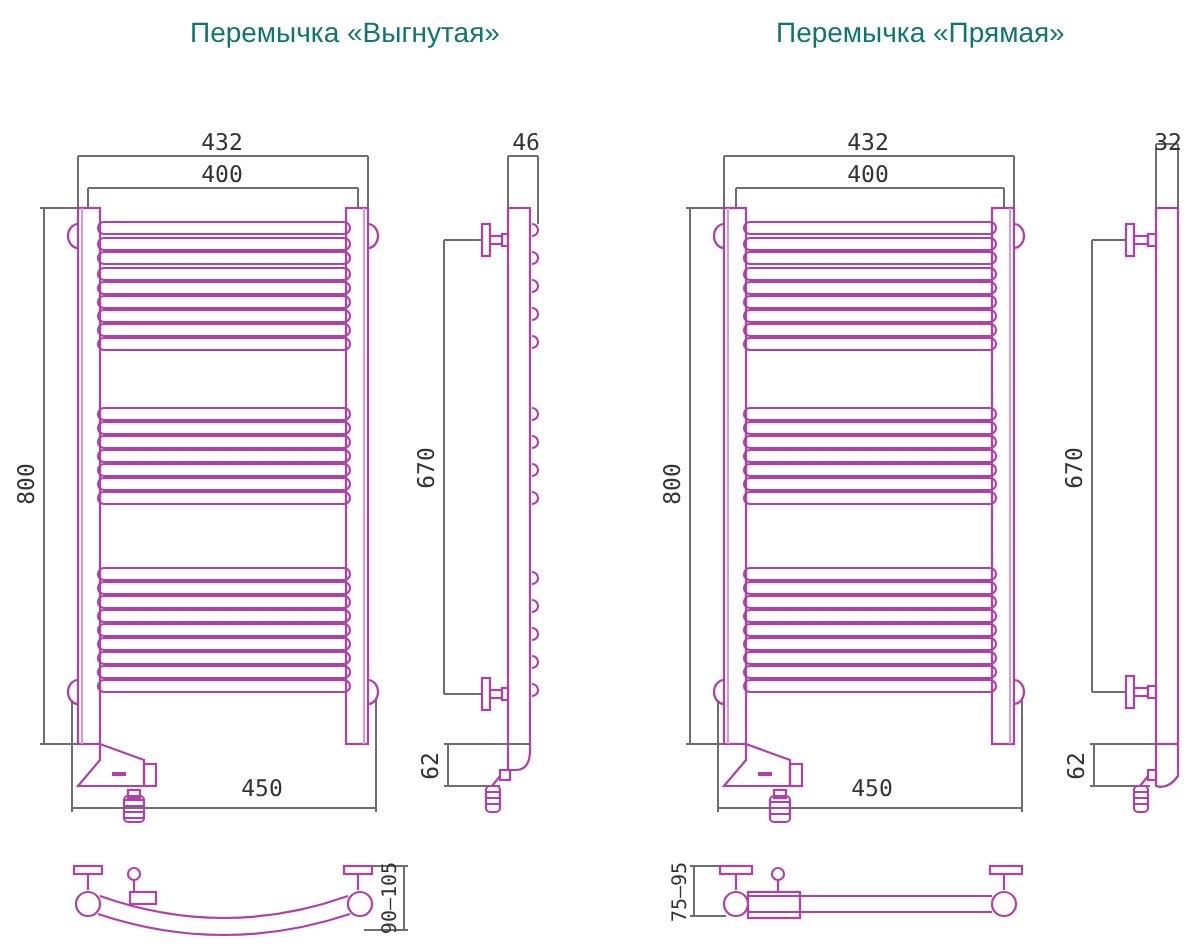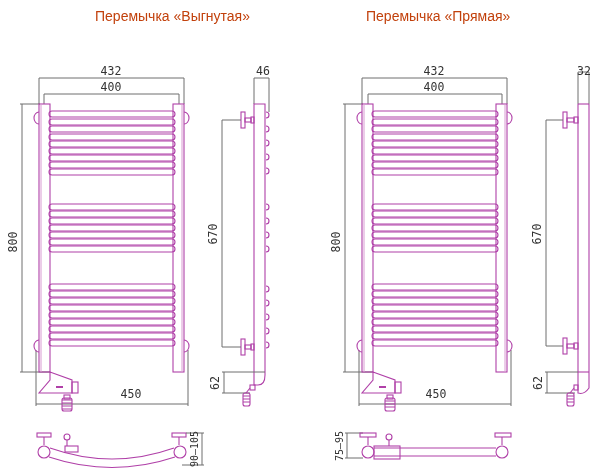--- a/index.html
+++ b/index.html
@@ -1,22 +1,22 @@
 <!DOCTYPE html>
 <html><head>
   <meta charset="utf-8">
   <style>
     html, body { margin: 0; padding: 0; background: #ffffff; }
     body { width: 600px; height: 476px; position: relative; overflow: hidden; font-family: "Liberation Sans", sans-serif; }
     .title {
-      position: absolute; top: 8px; font-size: 14px; color: #c2410c;
+      position: absolute; top: 8px; font-size: 14px; color: #0f766e;
       font-family: "Liberation Sans", sans-serif; white-space: nowrap;
     }
     #title-left { left: 95px; }
-    #title-right { left: 366px; }
+    #title-right { left: 388px; }
     svg { position: absolute; left: 0; top: 0; }
     .dim { stroke: #6e6e6e; stroke-width: 1; fill: none; }
     .pk { stroke: #b040a8; stroke-width: 1.1; fill: none; }
     .pkf { stroke: #b040a8; stroke-width: 1.1; fill: #ffffff; }
     .pkl { stroke: #d89ad2; stroke-width: 1; fill: none; }
     .dt { font-family: "DejaVu Sans Mono", monospace; font-size: 11.5px; fill: #333333; }
   </style>
 </head>
 <body>
 

